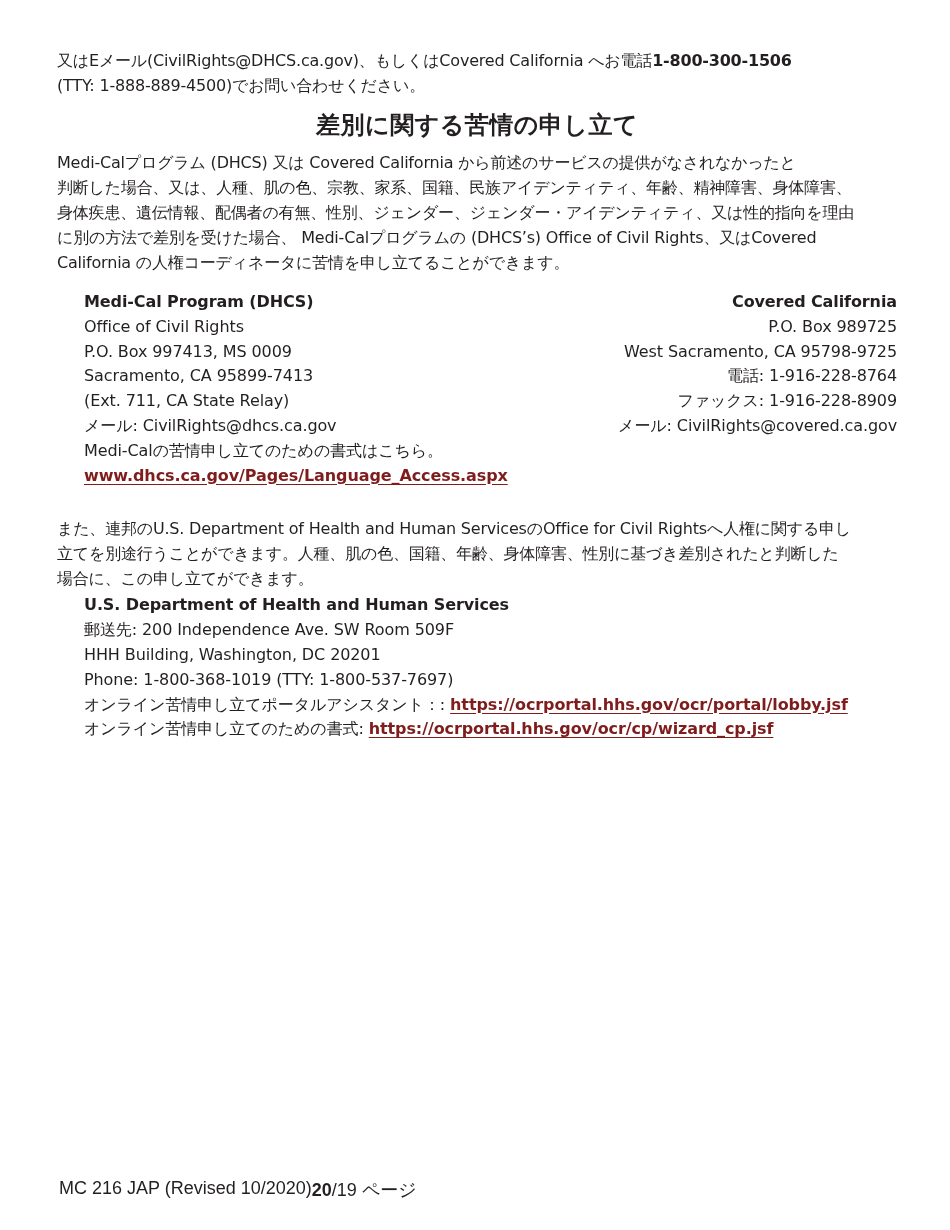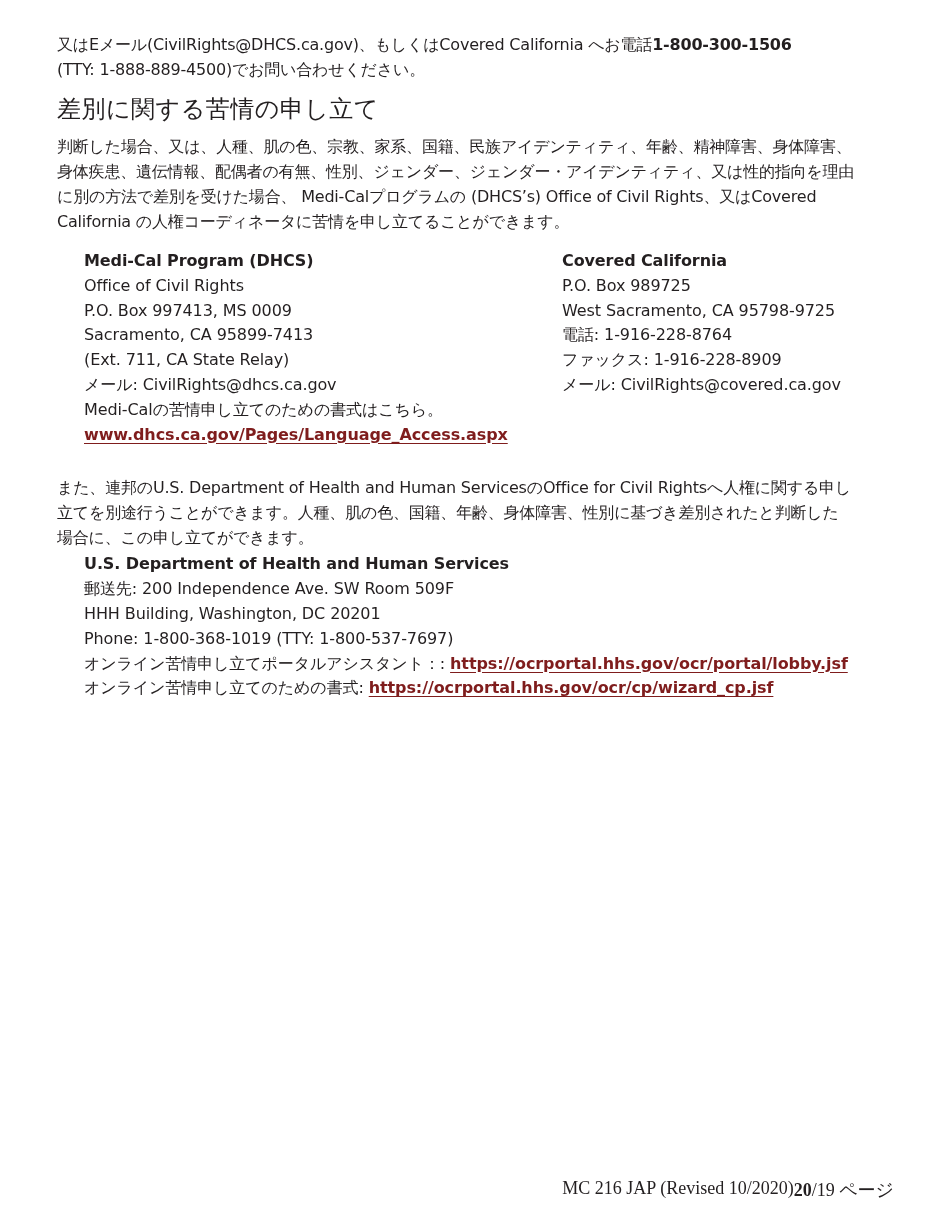--- a/index.html
+++ b/index.html
@@ -11,46 +11,47 @@
       width: 950px;
       height: 1230px;
       position: relative;
       overflow: hidden;
       font-family: "DejaVu Sans", "Liberation Sans", sans-serif;
       color: #231f20;
     }
     .page {
       position: absolute;
       left: 57px;
-      top: 32px;
+      top: 48px;
       width: 840px;
     }
     .p {
       font-size: 16px;
       line-height: 25px;
       margin: 0;
       letter-spacing: -0.2px;
     }
     .p b { font-weight: bold; }
     .intro { margin-bottom: 10px; }
     h2 {
       font-size: 24px;
-      font-weight: normal;
+      font-weight: bold;
       margin: 0 0 8px 0;
       line-height: 34px;
       letter-spacing: 0.5px;
+      text-align: center;
     }
     .body-para { margin-bottom: 15px; }
     .addr-cols {
       display: flex;
       padding-left: 27px;
       margin-bottom: 28px;
     }
     .addr-col-left { width: 478px; }
-    .addr-col-right { flex: 1; }
+    .addr-col-right { flex: 1; text-align: right; }
     .addr-line {
       font-size: 16px;
       line-height: 24.8px;
       display: block;
       letter-spacing: -0.1px;
     }
     .addr-title { font-weight: bold; }
     a.link {
       color: #7f1d1d;
       text-decoration: underline;
@@ -60,40 +61,41 @@
     .hhs {
       padding-left: 27px;
       margin-top: 2px;
     }
     .footer {
       position: absolute;
       left: 59px;
       right: 56px;
       top: 1178px;
       display: flex;
-      justify-content: flex-end;
-      font-family: Liberation Serif, serif;
+      justify-content: flex-start;
+      font-family: Liberation Sans, sans-serif;
       font-size: 18px;
       color: #231f20;
     }
     .footer b { font-weight: bold; }
   </style>
 </head>
 <body>
 
 <div class="page">
 
   <div class="intro">
     <p class="p"><span>又はEメール(CivilRights@DHCS.ca.gov)、もしくはCovered California へお電話</span><b>1-800-300-1506</b></p>
     <p class="p">(TTY: 1-888-889-4500)でお問い合わせください。</p>
   </div>
 
   <h2>差別に関する苦情の申し立て</h2>
 
   <div class="body-para">
+    <p class="p">Medi-Calプログラム (DHCS) 又は Covered California から前述のサービスの提供がなされなかったと</p>
     <p class="p">判断した場合、又は、人種、肌の色、宗教、家系、国籍、民族アイデンティティ、年齢、精神障害、身体障害、</p>
     <p class="p">身体疾患、遺伝情報、配偶者の有無、性別、ジェンダー、ジェンダー・アイデンティティ、又は性的指向を理由</p>
     <p class="p">に別の方法で差別を受けた場合、 Medi-Calプログラムの (DHCS’s) Office of Civil Rights、又はCovered</p>
     <p class="p">California の人権コーディネータに苦情を申し立てることができます。</p>
   </div>
 
   <div class="addr-cols">
     <div class="addr-col-left">
       <span class="addr-line addr-title">Medi-Cal Program (DHCS)</span>
       <span class="addr-line">Office of Civil Rights</span>

